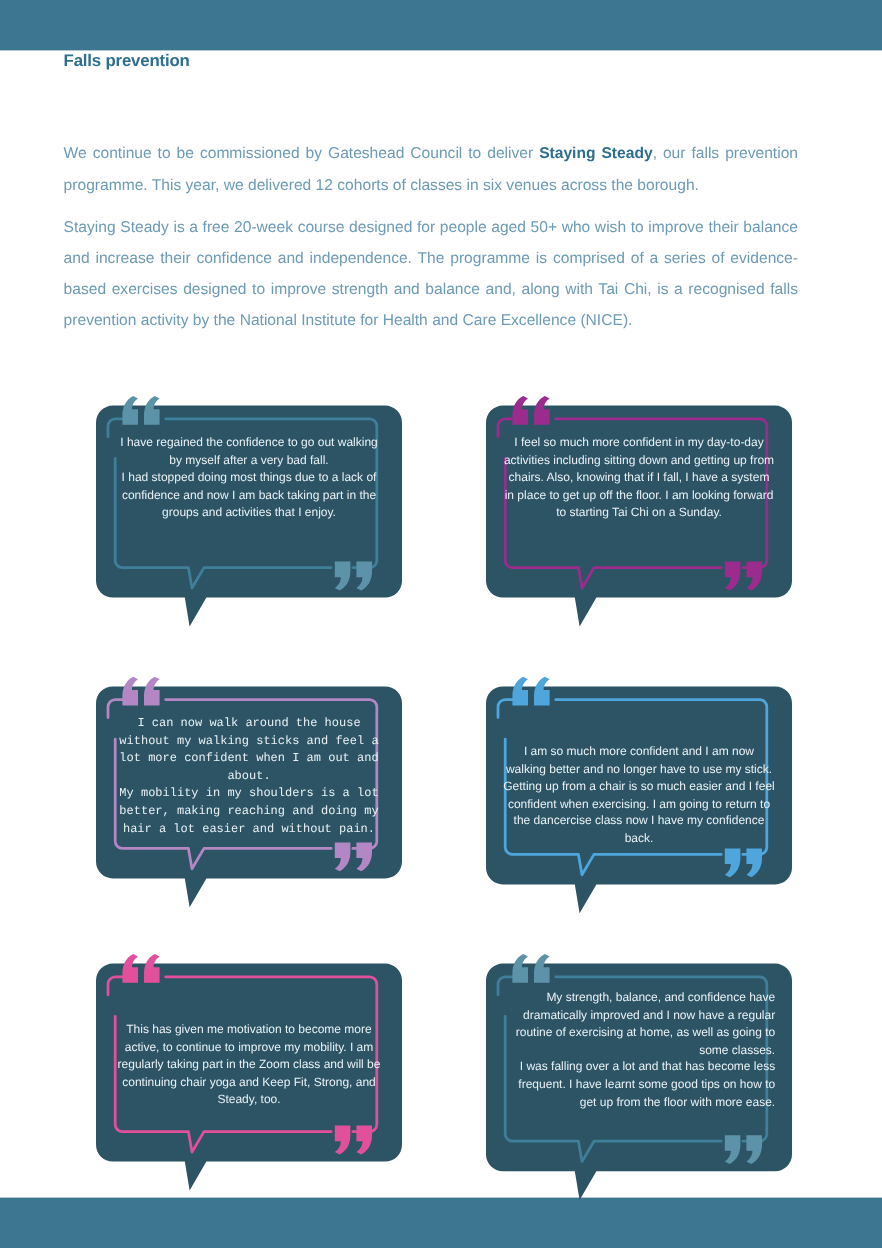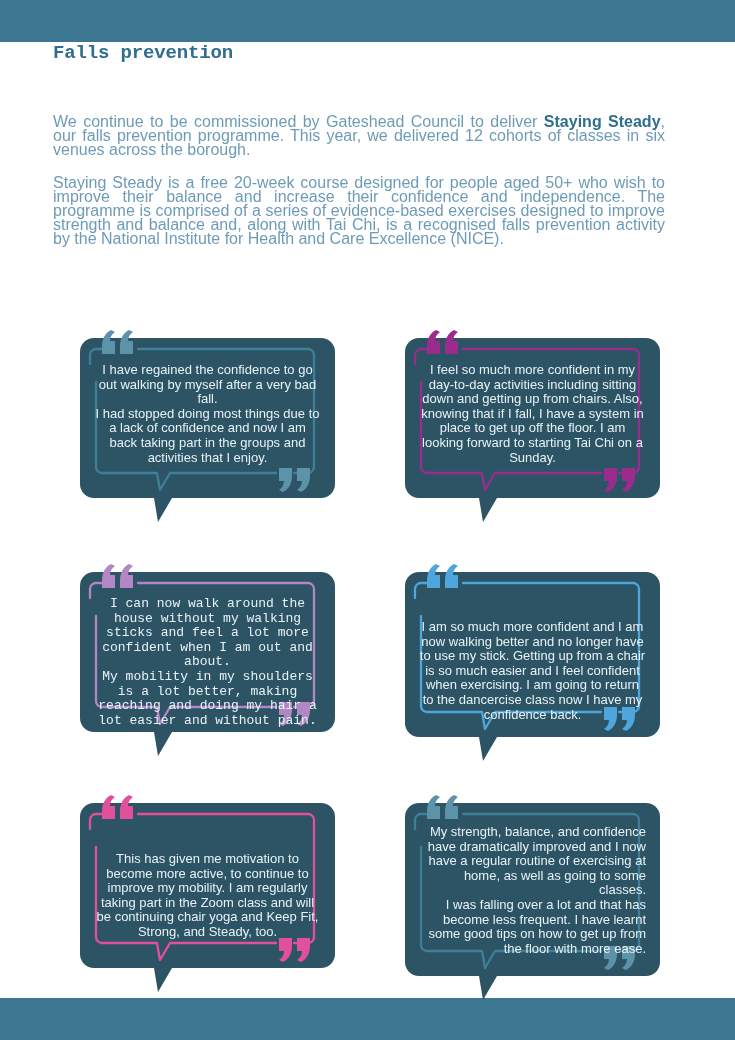--- a/index.html
+++ b/index.html
@@ -13,29 +13,28 @@
   }
   .page{position:relative;width:735px;height:1040px;background:#fff;}
 
   .bar{position:absolute;left:0;width:735px;background:#3d7691;}
   .bar-top{top:0;height:42px;}
   .bar-bottom{bottom:0;height:42px;}
 
   h1.page-title{
     margin:0;
     position:absolute;left:53px;top:42px;
-    font-size:19px;font-weight:bold;
+    font-size:14px;font-weight:bold;
     color:#2e6e8f;
     letter-spacing:-0.15px;
-    font-family:Liberation Mono, monospace;
   }
 
   .para{
     position:absolute;left:53px;width:612px;
-    font-size:16px;line-height:14px;
+    font-size:13px;line-height:26px;
     color:#6d9bb7;
     text-align:justify;
     margin-top:41px;
   }
   .para b{color:#2e6e8f;font-weight:bold;}
   .para-1{top:74px;}
   .para-2{top:135px;}
 
   
   .quote-grid{position:absolute;left:0;top:0;width:735px;height:1040px;}
@@ -44,21 +43,21 @@
     position:absolute;
     width:255px;
   }
   .bubble .svgwrap{position:absolute;left:0;top:0;width:255px;}
   .bubble svg{display:block;}
 
   .qtext{
     position:absolute;
     left:14px;right:14px;
     color:#e9f2f6;
-    font-size:13px;
+    font-size:10px;
     line-height:14.6px;
     text-align:center;
     white-space:pre-line;
   }
 
   
   .c1{left:80px;}
   .c2{left:405px;}
   .r1{top:322px;}
   .r2{top:556px;}

